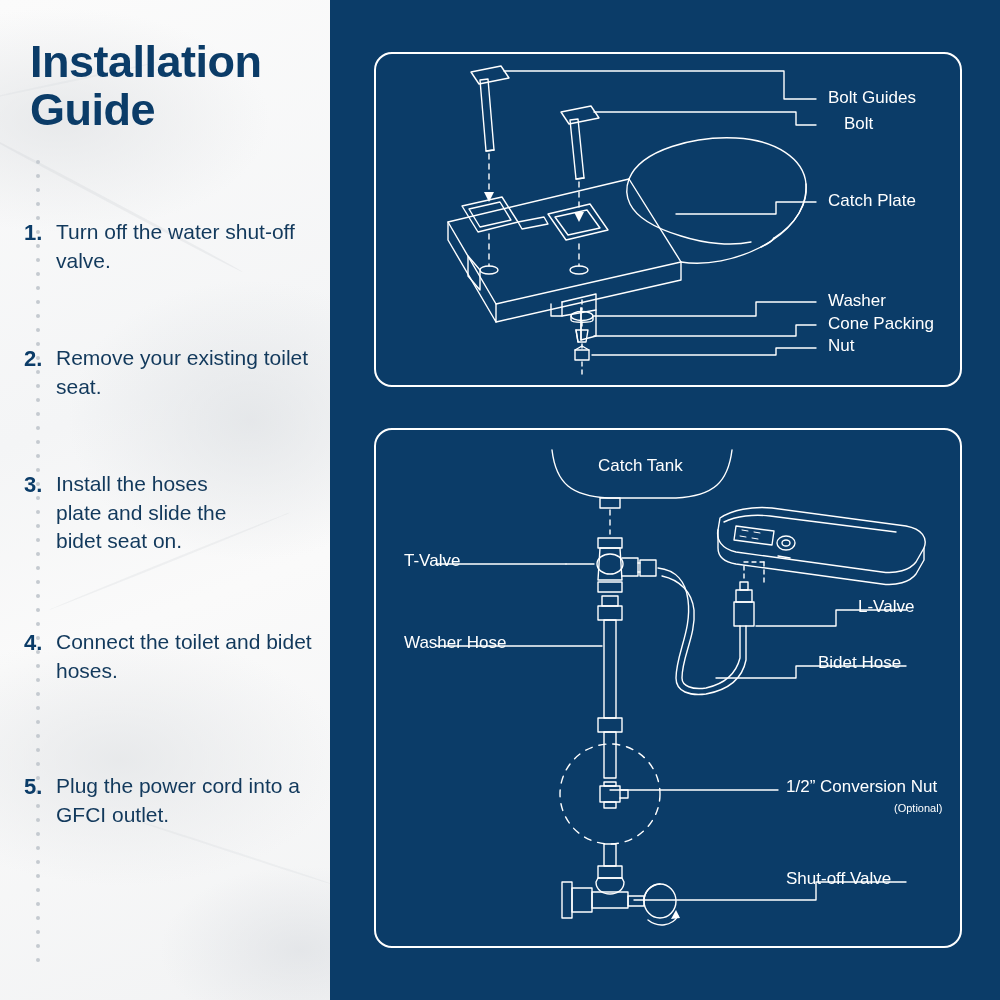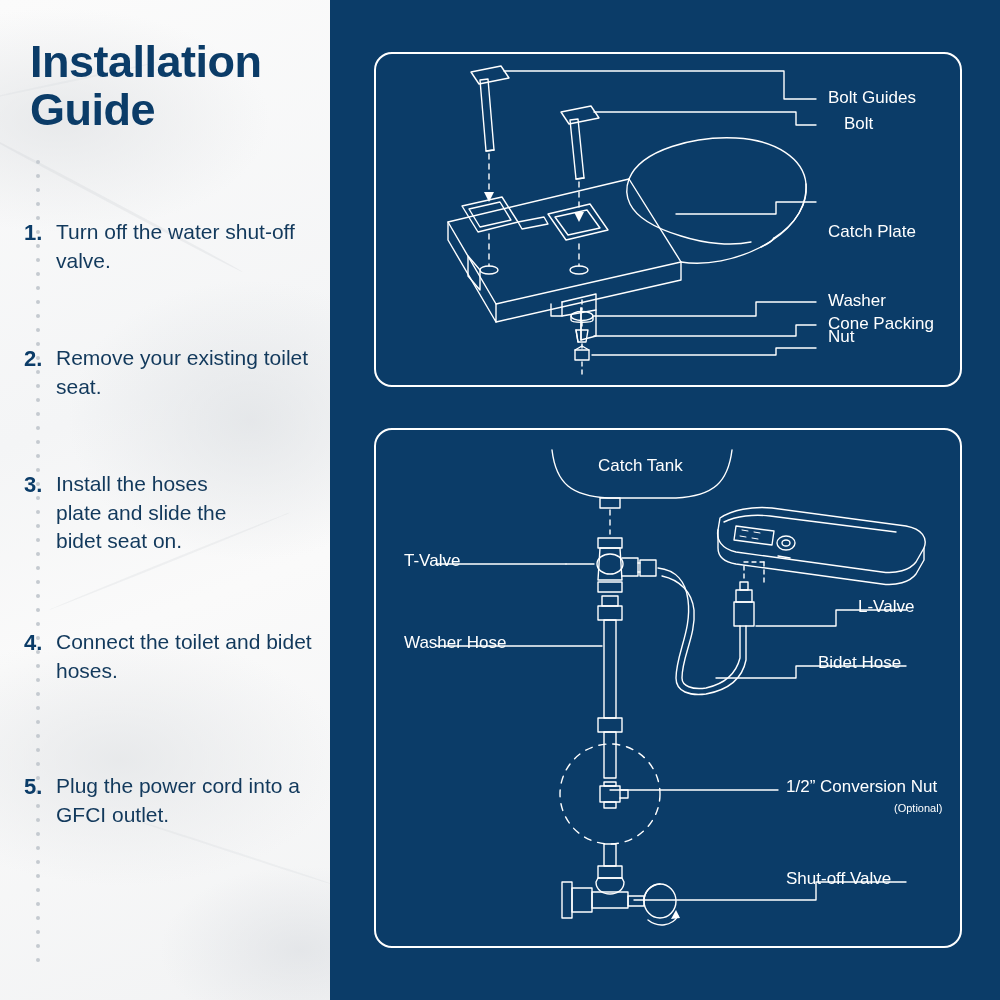--- a/index.html
+++ b/index.html
@@ -237,24 +237,24 @@
         <path d="M128 17 L408 17 L408 45 L440 45" fill="none"></path>
         <path d="M218 58 L420 58 L420 71 L440 71" fill="none"></path>
         <path d="M300 160 L400 160 L400 148 L440 148" fill="none"></path>
         <path d="M218 262 L380 262 L380 248 L440 248" fill="none"></path>
         <path d="M218 282 L420 282 L420 271 L440 271" fill="none"></path>
         <path d="M216 301 L400 301 L400 294 L440 294" fill="none"></path>
       </svg>
 
       <div class="lbl" style="left:452px; top:34px;">Bolt Guides</div>
       <div class="lbl" style="left:452px; top:60px;margin-left:16px;">Bolt</div>
-      <div class="lbl" style="left:452px; top:137px;margin-top:31px;">Catch Plate</div>
+      <div class="lbl" style="left:452px; top:137px;">Catch Plate</div>
       <div class="lbl" style="left:452px; top:237px;">Washer</div>
       <div class="lbl" style="left:452px; top:260px;">Cone Packing</div>
-      <div class="lbl" style="left:452px; top:273px;">Nut</div>
+      <div class="lbl" style="left:452px; top:282px;">Nut</div>
     </div>
 
     <div class="card" id="card-bottom">
       <svg width="588" height="520" viewBox="0 0 588 520" fill="none" stroke="#ffffff" stroke-width="1.4" stroke-linecap="round" stroke-linejoin="round">
 
         <path d="M176 20 C180 54 196 66 232 68 L300 68 C338 66 352 52 356 20" fill="none"></path>
 
         <path d="M224 68 L244 68 L244 78 L224 78 Z" fill="none"></path>
 
         <path d="M234 80 L234 104" stroke-dasharray="5 5"></path>

